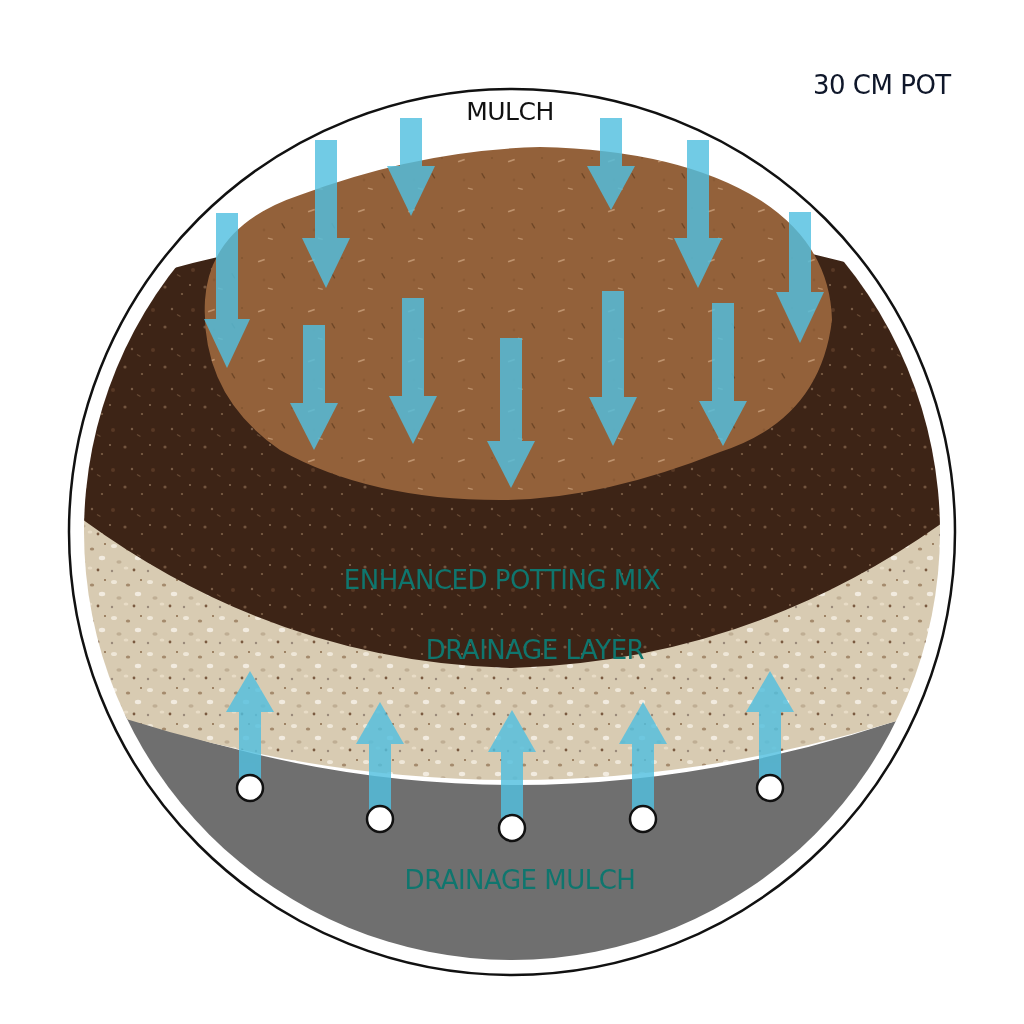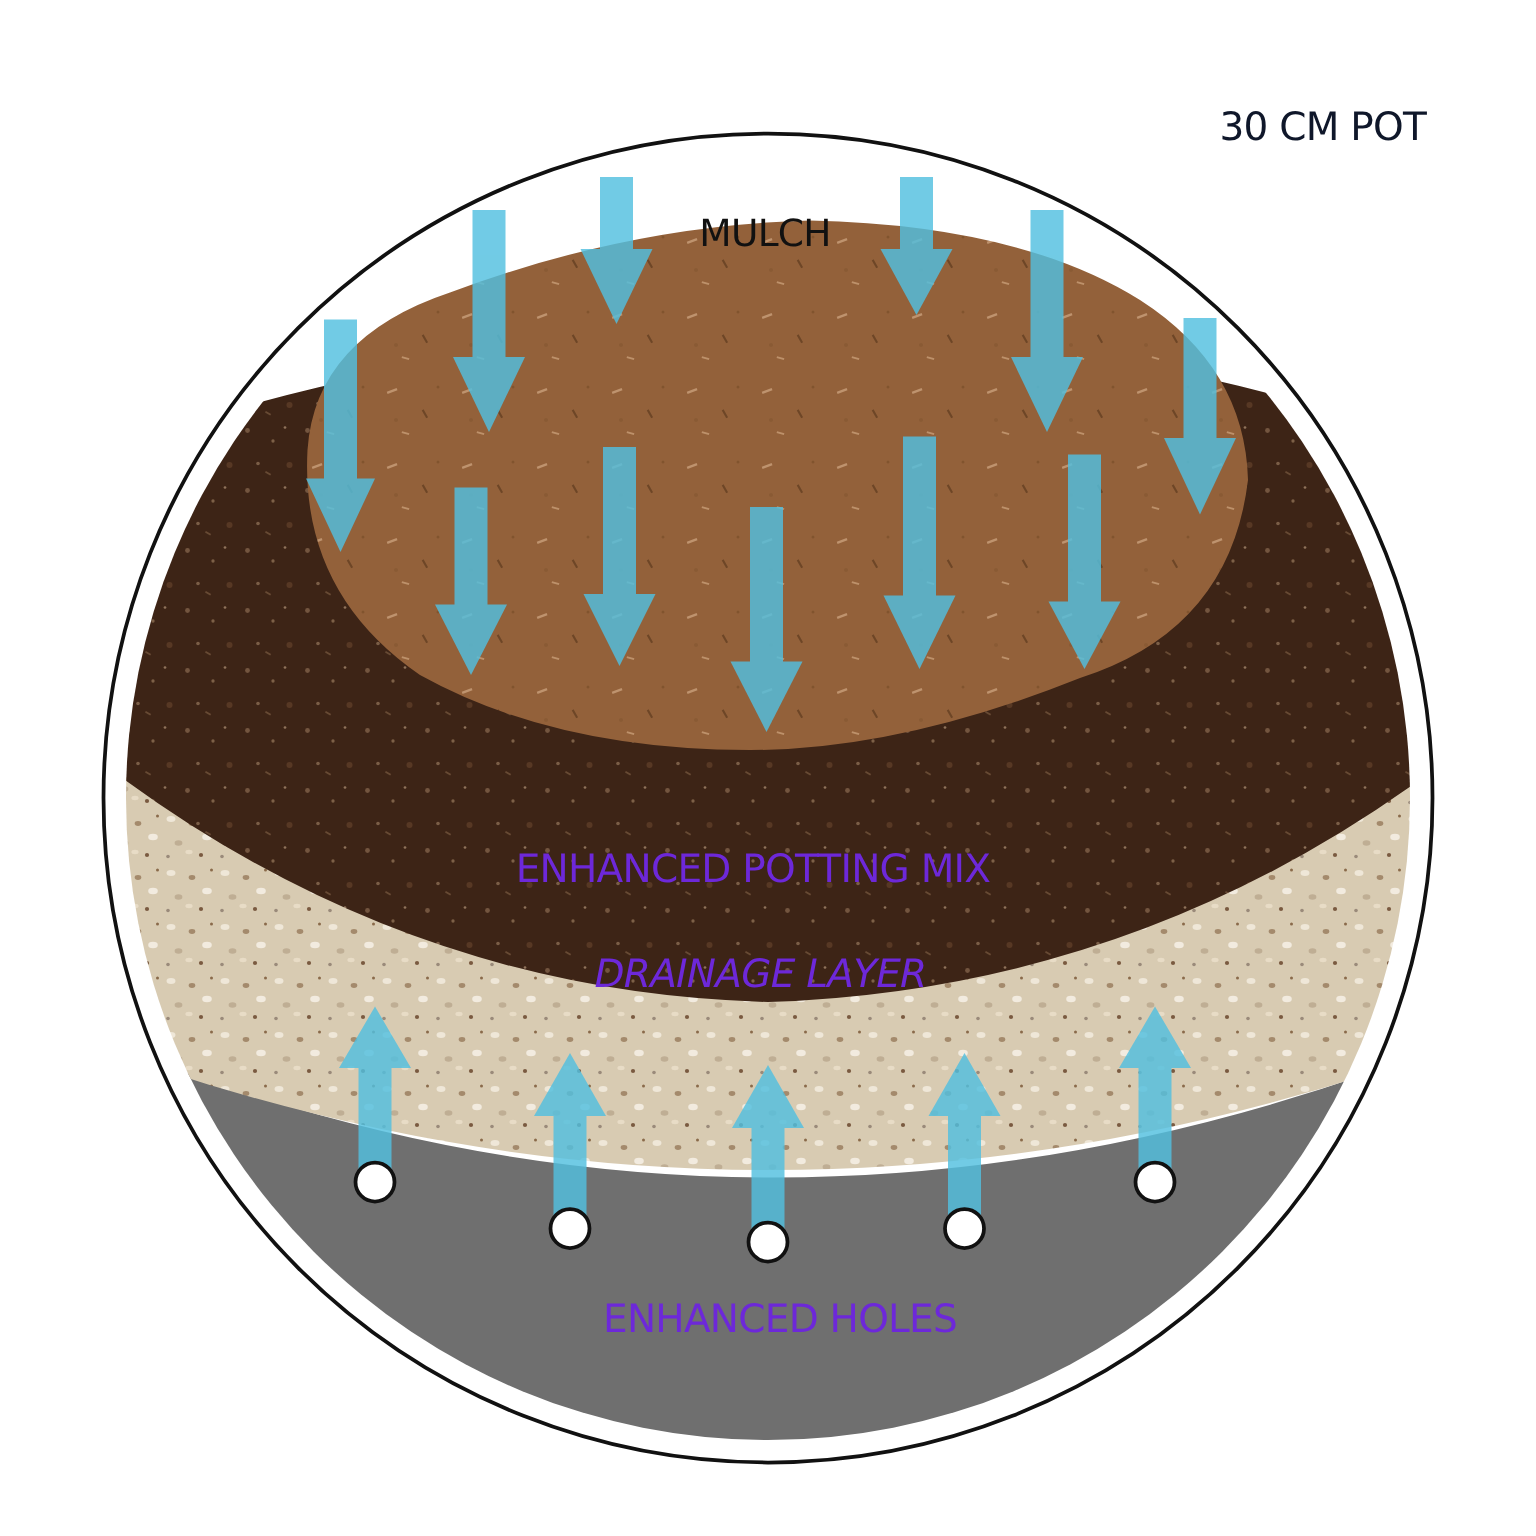--- a/index.html
+++ b/index.html
@@ -1,20 +1,20 @@
 <!DOCTYPE html>
 <html><head>
 <meta charset="utf-8">
 <style>
   html, body { margin: 0; padding: 0; background: #ffffff; }
   body { width: 1024px; height: 1024px; position: relative; overflow: hidden; font-family: "DejaVu Sans", sans-serif; }
   svg { position: absolute; left: 0; top: 0; }
   .label { position: absolute; font-family: "DejaVu Sans", sans-serif; white-space: nowrap; transform: translateX(-50%); letter-spacing: -0.5px; }
-  .label-dark { color: #111111; margin-top: 44px; }
-  .label-light { color: #6d28d9; }
+  .label-dark { color: #111111; }
+  .label-light { color: #0f766e; }
   #pot-size { position: absolute; left: 813px; top: 70px; font-size: 26px; color: #0f172a; font-family: "DejaVu Sans", sans-serif; letter-spacing: -0.5px; }
 </style>
 </head>
 <body>
 
 <svg width="1024" height="1024" viewBox="0 0 1024 1024">
   <defs>
     <clipPath id="innerClip">
       <circle cx="512" cy="532" r="428"></circle>
     </clipPath>
@@ -137,14 +137,14 @@
     <circle cx="512" cy="828" r="13"></circle>
     <circle cx="643" cy="819" r="13"></circle>
     <circle cx="770" cy="788" r="13"></circle>
   </g>
 </svg>
 
 <div id="pot-size">30 CM POT</div>
 
 <div class="label label-dark" style="left:510px; top:97px; font-size:25px;">MULCH</div>
 <div class="label label-light" style="left:502px; top:565px; font-size:26px;">ENHANCED POTTING MIX</div>
-<div class="label label-light" style="left:507px; top:635px; font-size:26px;font-style:italic;">DRAINAGE LAYER</div>
-<div class="label label-light" style="left:520px; top:865px; font-size:26px;">ENHANCED HOLES</div>
+<div class="label label-light" style="left:535px; top:635px; font-size:26px;">DRAINAGE LAYER</div>
+<div class="label label-light" style="left:520px; top:865px; font-size:26px;">DRAINAGE MULCH</div>
 
 </body></html>

